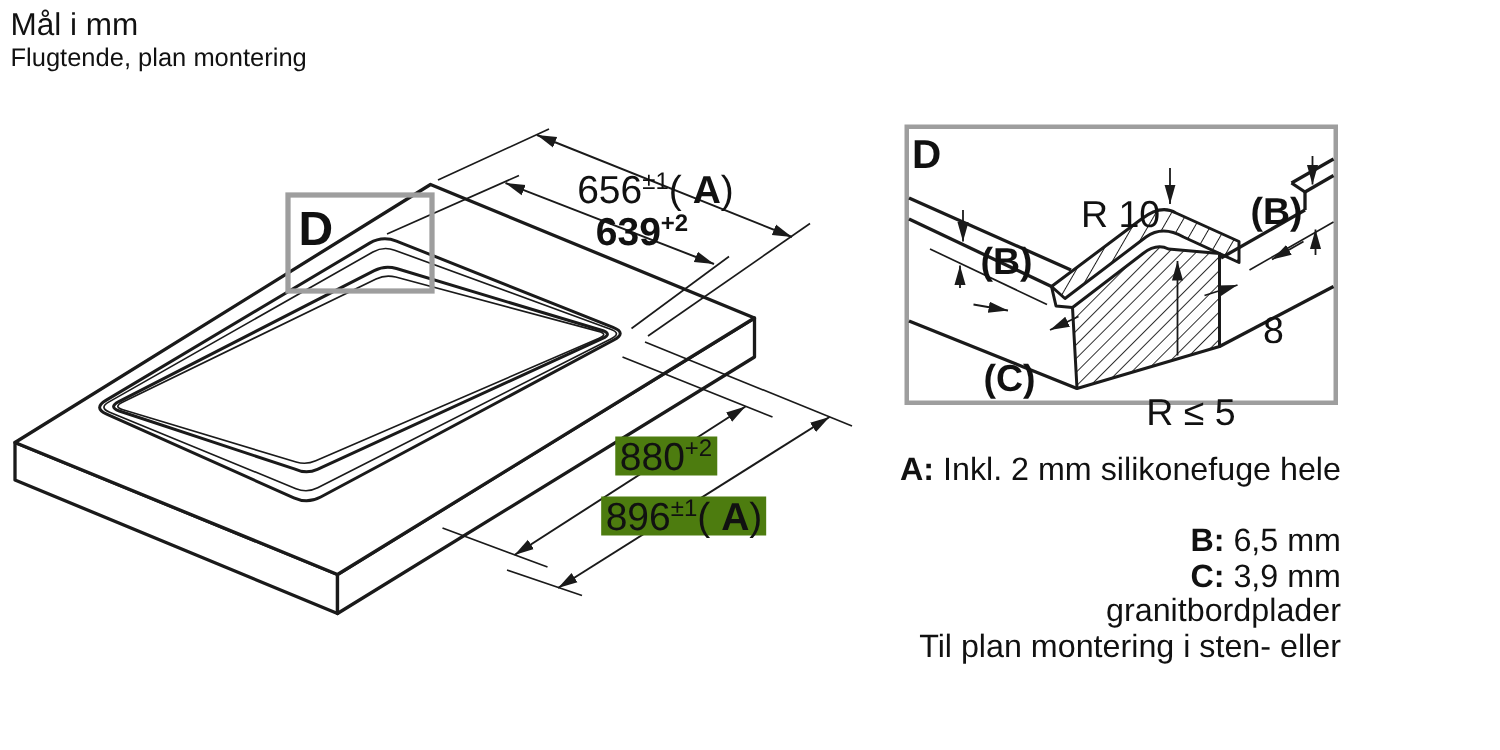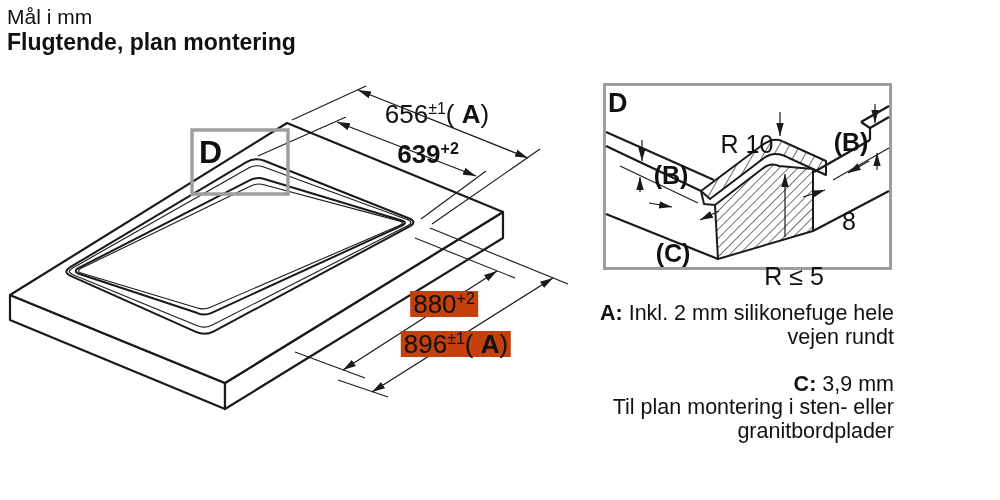--- a/index.html
+++ b/index.html
@@ -2,25 +2,25 @@
 <html><head>
 <meta charset="utf-8">
 <style>
   html,body{margin:0;padding:0;background:#fff;}
   .canvas{position:relative;width:1000px;height:500px;background:#fff;overflow:hidden;
           font-family:"Liberation Sans",sans-serif;color:#111;border-radius:19px;}
   .abs{position:absolute;}
   svg{position:absolute;left:0;top:0;}
   .hdr1{font-size:21px;}
   .hdr2{font-size:23px;font-weight:bold;}
-  .hdr3{font-size:23px;font-weight:bold;}
+  .hdr3{font-size:17px;font-weight:normal;}
   .dim{position:absolute;transform:translate(-50%,-50%);font-size:26px;white-space:nowrap;line-height:1;}
   .dim .sup{font-size:16px;vertical-align:9px;}
   .dim b{font-weight:bold;}
-  .masked{background:#c2410c;padding:0 3px;}
+  .masked{background:#4d7c0f;padding:0 3px;}
   .dlabel{position:absolute;transform:translate(-50%,-50%);font-size:25px;white-space:nowrap;line-height:1;margin-top:28px;}
   .dbold{font-weight:bold;}
   .marker-d{position:absolute;font-size:32px;font-weight:bold;line-height:1;}
   .detail-d{position:absolute;font-size:27px;font-weight:bold;line-height:1;}
   .notes{position:absolute;left:600px;top:302px;font-size:21.5px;line-height:23.6px;white-space:nowrap;text-align:right;}
   .notes b{font-weight:bold;}
   .indent{padding-left:29px;}
 </style>
 </head>
 <body>
@@ -114,21 +114,21 @@
         <line x1="785" y1="237" x2="785" y2="174" marker-end="url(#ah)"></line>
       </g>
     </g>
   </svg>
 
   <div class="abs" style="left:7px;top:5px;">
     <div class="hdr1">Mål i mm</div>
     <div class="hdr3">Flugtende, plan montering</div>
   </div>
 
-  <div class="dim" style="left:437px;top:114px;">
+  <div class="dim" style="left:437px;top:126px;">
     <span>656</span><span class="sup">±1</span><span>( </span><b>A</b><span>)</span>
   </div>
   <div class="dim" style="left:428px;top:154px;font-weight:bold;">
     <span>639</span><span class="sup">+2</span>
   </div>
   <div class="dim masked" style="left:444px;top:304px;">
     <span>880</span><span class="sup">+2</span>
   </div>
   <div class="dim masked" style="left:456px;top:344px;">
     <span>896</span><span class="sup">±1</span><span>( </span><b>A</b><span>)</span>
@@ -139,20 +139,20 @@
 
   <div class="dlabel" style="left:747px;top:116px;">R 10</div>
   <div class="dlabel dbold" style="left:671px;top:147px;">(B)</div>
   <div class="dlabel dbold" style="left:851px;top:114px;">(B)</div>
   <div class="dlabel" style="left:849px;top:193px;">8</div>
   <div class="dlabel dbold" style="left:673px;top:225px;">(C)</div>
   <div class="dlabel" style="left:794px;top:248px;">R ≤ 5</div>
 
   <div class="notes">
     <div><b>A:</b> <span>Inkl. 2 mm silikonefuge hele</span></div>
-    <div class="indent">vejen rundt</div>
     <div>&nbsp;</div>
+    <div><b>B:</b> <span>6,5 mm</span></div>
     <div><b>C:</b> <span>3,9 mm</span></div>
+    <div>granitbordplader</div>
     <div>Til plan montering i sten- eller</div>
-    <div>granitbordplader</div>
   </div>
 
 </div>
 
 </body></html>

